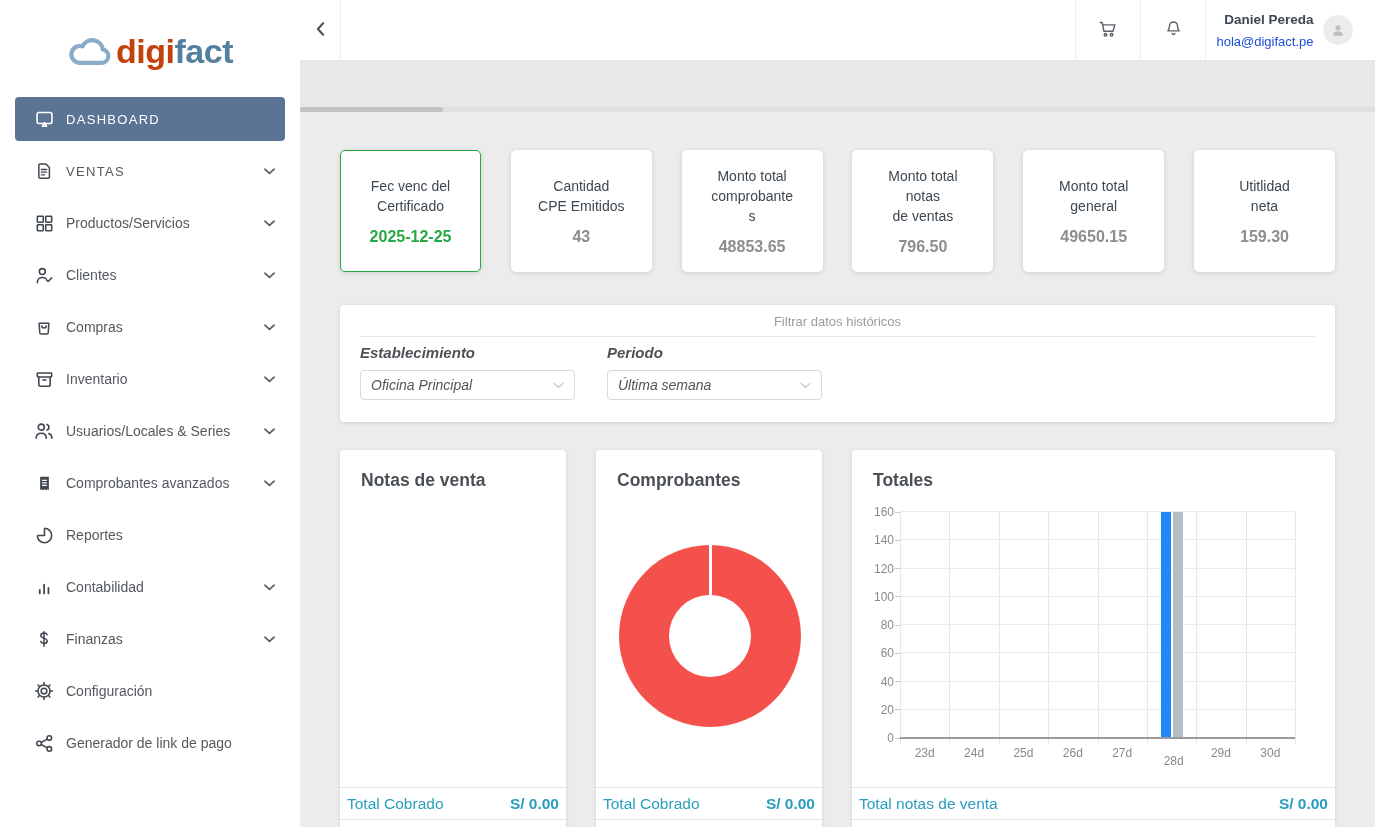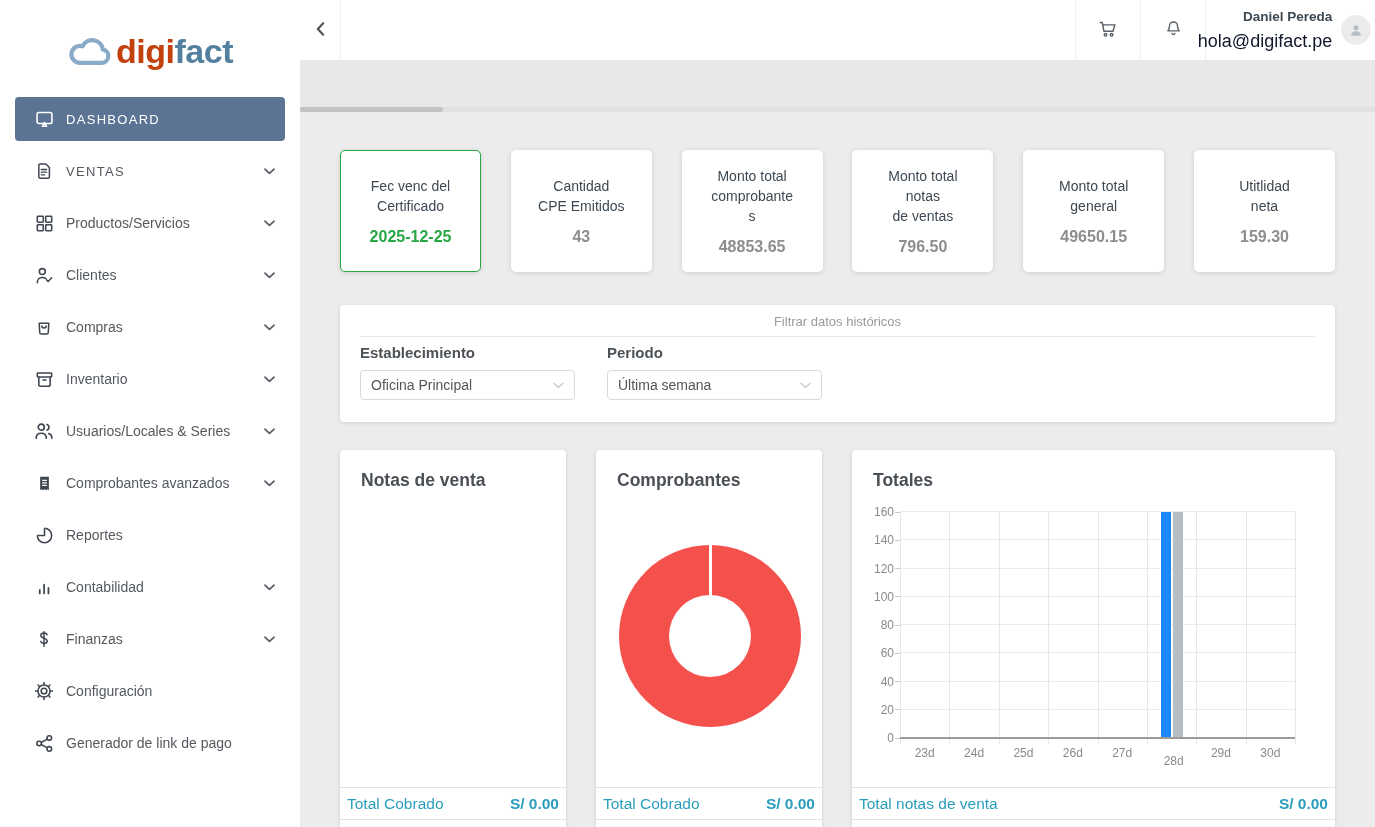--- a/index.html
+++ b/index.html
@@ -24,41 +24,41 @@
   .side-item[data-name="sidebar-item-ventas"] { letter-spacing:1.3px; font-size:13px; }
 
   
   .topbar { position:absolute; left:300px; top:0; width:1075px; height:60px; background:#fff; display:flex; align-items:stretch; z-index:1; }
   .collapse-btn { width:41px; height:60px; border:none; border-right:1px solid #efefef; background:#fff; display:flex; align-items:center; justify-content:center; cursor:pointer; }
   .tb-spacer { flex:1; }
   .tb-icon-btn { width:65px; height:60px; border:none; border-left:1px solid #efefef; background:#fff; display:flex; align-items:center; justify-content:center; cursor:pointer; color:#5a6268; }
   .user-box { width:170px; height:60px; border-left:1px solid #efefef; display:flex; align-items:center; justify-content:center; padding-right:12px; gap:9px; cursor:pointer; background:#fff; }
   .user-text { text-align:right; }
   .user-name { font-size:13.5px; font-weight:bold; color:#3d4852; }
-  .user-email { font-size:18px; color:#0f172a; margin-top:7px; }
+  .user-email { font-size:13px; color:#1d4ed8; margin-top:7px; }
   .avatar { width:30px; height:30px; border-radius:50%; background:#ececec; display:flex; align-items:center; justify-content:center; flex:none; }
 
   
   .subbar { position:absolute; left:300px; top:60px; width:1075px; height:50px; background:#e8e8e8; }
   .hscroll-track { position:absolute; left:300px; top:107px; width:1075px; height:5px; background:#e0e0e0; z-index:3; }
   .hscroll-thumb { width:143px; height:5px; background:#c3c3c3; border-radius:2px; }
 
   
   .content { position:absolute; left:300px; top:113px; width:1075px; height:714px; background:#ececec; }
 
   #stat-row { position:absolute; left:40px; top:37px; width:995px; display:flex; justify-content:space-between; }
   .stat-card { width:141px; height:122px; background:#fff; border-radius:5px; box-shadow:0 1px 5px rgba(0,0,0,.13); display:flex; flex-direction:column; align-items:center; justify-content:center; text-align:center; }
   .stat-label { font-size:14px; color:#3d4852; line-height:20px; white-space:pre-line; }
   .stat-value { margin-top:12px; font-size:16px; font-weight:bold; color:#8d8d8d; }
 
   .filter-card { position:absolute; left:40px; top:192px; width:995px; height:117px; background:#fff; border-radius:4px; box-shadow:0 1px 4px rgba(0,0,0,.12); }
   .filter-title { text-align:center; padding-top:9px; font-size:13px; color:#9b9b9b; }
   .filter-card hr { border:none; border-top:1px solid #e8e8e8; margin:7px 20px 0 20px; }
   .filter-fields { display:flex; padding:0 20px; margin-top:7px; }
-  .field { width:247px; }
+  .field { width:247px;font-style:italic; }
   .field > label { font-size:15px; font-weight:bold; color:#4d5257; display:block; }
   .select { margin-top:9px; width:215px; height:30px; border:1px solid #d9d9d9; border-radius:4px; display:flex; align-items:center; justify-content:space-between; padding:0 10px; font-size:14px; color:#555; background:#fff; cursor:pointer; }
   .sel-chev { color:#c9ced6; display:flex; }
 
   .charts-row { position:absolute; left:40px; top:337px; width:995px; display:flex; gap:30px; }
   .chart-card { background:#fff; border-radius:4px; box-shadow:0 1px 4px rgba(0,0,0,.12); height:420px; display:flex; flex-direction:column; width:226px; }
   .chart-card.wide { width:483px; }
   .chart-title { margin:20px 21px 0 21px; font-size:17.5px; font-weight:bold; color:#4a5056; }
   .chart-body { height:296px; position:relative; }
   .chart-footer { border-top:1px solid #e4e4e4; border-bottom:1px solid #e4e4e4; height:33px; display:flex; align-items:center; justify-content:space-between; padding:0 7px; font-size:15.5px; color:#2a9dbd; }

